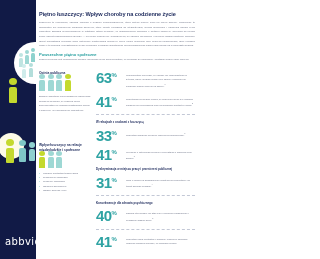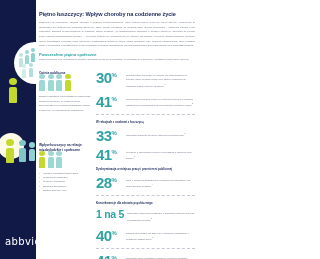--- a/index.html
+++ b/index.html
@@ -263,21 +263,21 @@
           <li>Objawy depresji i lęku</li>
         </ul>
       </div>
 
     </div>
 
     <div class="colR">
 
       <div>
         <div class="figrow">
-          <div class="pct"><span>30</span><sup>%</sup></div>
+          <div class="pct"><span>63</span><sup>%</sup></div>
           <div class="ftext"><span>respondentów przyznało, że czułoby się niekomfortowo w sytuacji, gdyby musiało podać rękę osobie z widocznymi zmianami łuszczycowymi na skórze.</span><sup>1</sup></div>
         </div>
         <div class="figrow">
           <div class="pct"><span>41</span><sup>%</sup></div>
           <div class="ftext"><span>ankietowanych błędnie uważa, że łuszczyca może być chorobą zakaźną lub przenoszoną przez bezpośredni kontakt ze skórą.</span><sup>2</sup></div>
         </div>
       </div>
 
       <div class="dashrule"></div>
 
@@ -289,33 +289,29 @@
         </div>
         <div class="figrow">
           <div class="pct"><span>41</span><sup>%</sup></div>
           <div class="ftext"><span>rezygnuje z aktywności fizycznej i korzystania z basenów oraz siłowni.</span><sup>3</sup></div>
         </div>
       </div>
 
       <div>
         <div class="grp-hd">Dyskryminacja w miejscu pracy i przestrzeni publicznej</div>
         <div class="figrow">
-          <div class="pct"><span>28</span><sup>%</sup></div>
+          <div class="pct"><span>31</span><sup>%</sup></div>
           <div class="ftext"><span>osób z łuszczycą doświadczyło negatywnych komentarzy na temat swojego wyglądu.</span><sup>4</sup></div>
         </div>
       </div>
 
       <div class="dashrule"></div>
 
       <div>
         <div class="grp-hd">Konsekwencje dla zdrowia psychicznego</div>
-        <div class="figrow">
-          <div class="pct small"><span>1 na 5</span><sup></sup></div>
-          <div class="ftext"><span>pacjentów z łuszczycą zmaga się z objawami klinicznej depresji wymagającej leczenia.</span><sup>5</sup></div>
-        </div>
         <div class="figrow">
           <div class="pct"><span>40</span><sup>%</sup></div>
           <div class="ftext"><span>zgłasza utrzymujący się stan lęku i niepokoju związanego z wyglądem własnej skóry.</span><sup>5</sup></div>
         </div>
         <div class="dashrule"></div>
         <div class="figrow">
           <div class="pct"><span>41</span><sup>%</sup></div>
           <div class="ftext"><span>pacjentów unika kontaktów z bliskimi i rodziną w okresach nasilenia objawów choroby, co pogłębia izolację.</span></div>
         </div>
       </div>

